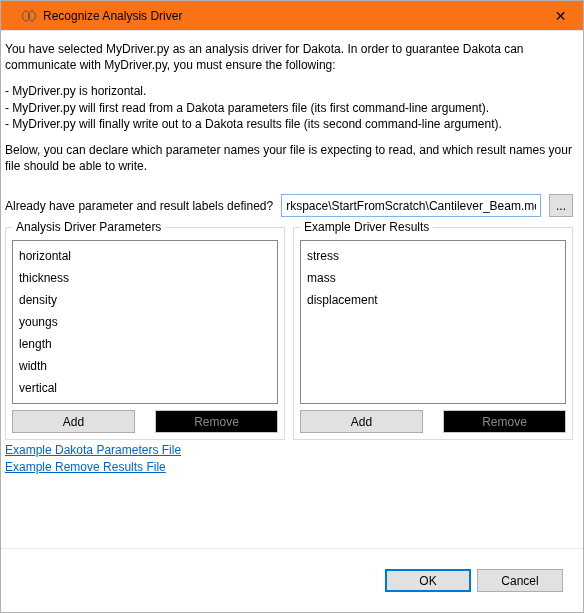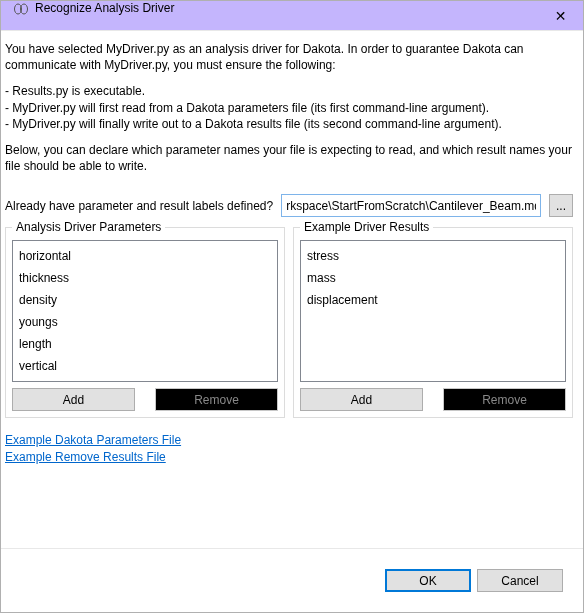--- a/index.html
+++ b/index.html
@@ -14,23 +14,24 @@
   }
   .window {
     width: 584px; height: 613px;
     border: 1px solid #b0b0b0;
     background: #fff;
     display: flex;
     flex-direction: column;
   }
   .titlebar {
     height: 30px;
-    background: #c4b5fd;
-    display: flex;
-    padding-left: 12px;
+    background: #f97316;
+    display: flex;
+    align-items: center;
+    padding-left: 20px;
     border-bottom: 1px solid #e8e8e8;
   }
   .title-icon {
     width: 16px; height: 16px;
     margin-right: 6px;
     display: flex; align-items: center; justify-content: center;
   }
   .title-text { flex: 1; font-size: 12px; }
   .close-btn {
     width: 45px; height: 29px;
@@ -118,21 +119,21 @@
     background: #e1e1e1;
     font: inherit;
     cursor: pointer;
   }
   .panel-btns button:disabled {
     color: #888;
     background: #000000;
     border-color: #c8c8c8;
     cursor: default;
   }
-  .links { margin-top: 12px; }
+  .links { margin-top: 0; }
   .links a {
     display: block;
     color: #0066cc;
     text-decoration: underline;
     margin: 3px 0;
     font-size: 12px;
     width: fit-content;
   }
   .footer {
     display: flex;
@@ -168,21 +169,21 @@
     <span class="title-text">Recognize Analysis Driver</span>
     <div class="close-btn">
       <span>✕</span>
     </div>
   </div>
 
   <div class="content">
     <div class="intro">
       <p>You have selected MyDriver.py as an analysis driver for Dakota.  In order to guarantee Dakota can communicate with MyDriver.py, you must ensure the following:</p>
       <ul>
-        <li>- Results.py is executable.</li>
+        <li>- MyDriver.py is horizontal.</li>
         <li>- MyDriver.py will first read from a Dakota parameters file (its first command-line argument).</li>
         <li>- MyDriver.py will finally write out to a Dakota results file (its second command-line argument).</li>
       </ul>
       <p>Below, you can declare which parameter names your file is expecting to read, and which result names your file should be able to write.</p>
     </div>
 
     <div class="defrow">
       <span class="defrow-label">Already have parameter and result labels defined?</span>
       <input type="text" value="rkspace\StartFromScratch\Cantilever_Beam.mdf" style="">
       <button class="browse-btn">...</button>
@@ -191,20 +192,21 @@
     <div class="panels">
 
       <div class="panel">
         <span class="panel-title">Analysis Driver Parameters</span>
         <div class="listbox">
           <div>horizontal</div>
           <div>thickness</div>
           <div>density</div>
           <div>youngs</div>
           <div>length</div>
+          <div>width</div>
           <div>vertical</div>
         </div>
         <div class="panel-btns">
           <button>Add</button>
           <button disabled="">Remove</button>
         </div>
       </div>
 
       <div class="panel">
         <span class="panel-title">Example Driver Results</span>

